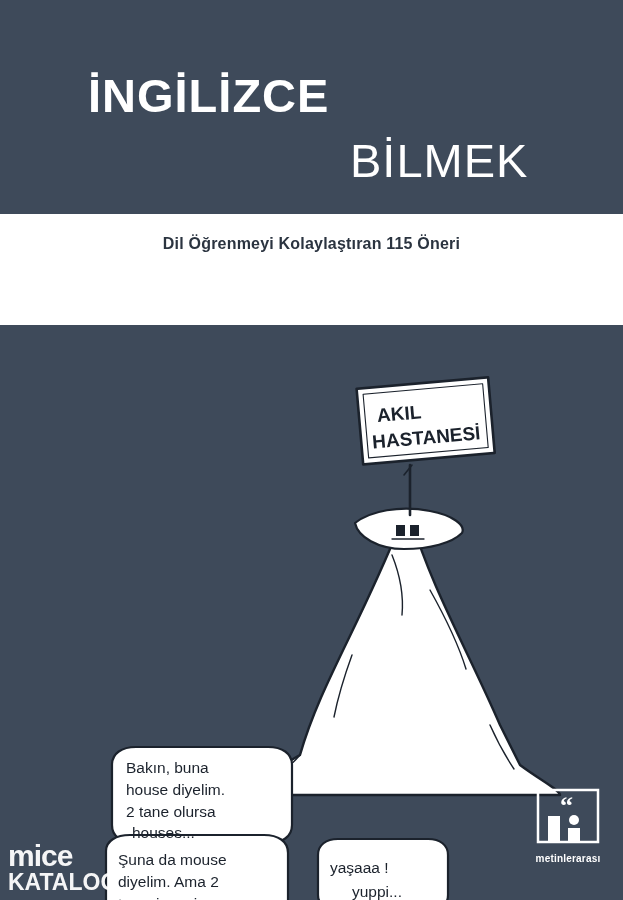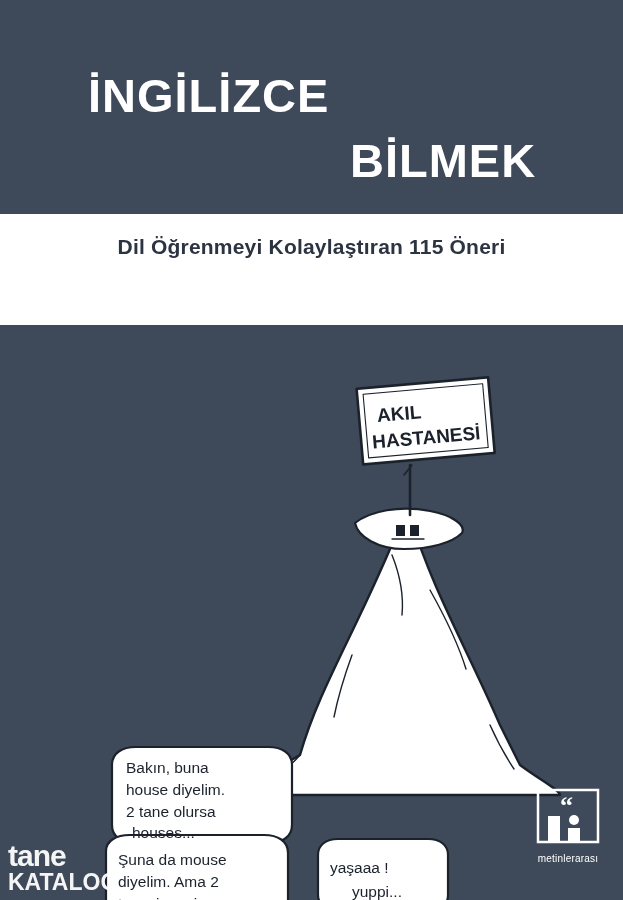--- a/index.html
+++ b/index.html
@@ -42,41 +42,41 @@
     font-size: 29px;
     font-weight: bold;
     color: #ffffff;
     white-space: nowrap;
   }
   .title-line3 {
     position: absolute;
     left: 350px;
     top: 133px;
     font-size: 47px;
-    font-weight: bold;
+    font-weight: normal;
     letter-spacing: 1px;
     color: #ffffff;
     white-space: nowrap;
   }
   
   .white-band {
     position: absolute;
     left: 0;
     top: 214px;
     width: 623px;
     height: 111px;
     background: #ffffff;
   }
   .subtitle {
     position: absolute;
     left: 0;
     top: 21px;
     width: 623px;
     text-align: center;
-    font-size: 21px;
+    font-size: 16px;
     font-weight: bold;
     color: #2b3440;
     letter-spacing: 0.2px;
   }
   .author {
     position: absolute;
     left: 0;
     top: 70px;
     width: 623px;
     text-align: center;
@@ -125,21 +125,21 @@
   }
   .pub-mark {
     width: 72px;
     height: 64px;
     margin: 0 auto;
     position: relative;
   }
   .pub-name {
     margin-top: 3px;
     font-size: 10px;
-    font-weight: normal;
+    font-weight: bold;
     color: #ffffff;
     letter-spacing: 0.2px;
   }
 </style>
 </head>
 <body>
 
 <div class="cover">
 
   <div class="title-block">
@@ -317,17 +317,17 @@
         <text x="28" y="28" fill="#ffffff" font-family="'Liberation Serif', serif" font-size="26" font-weight="bold">“</text>
         <rect x="16" y="30" width="12" height="26" fill="#ffffff"></rect>
         <circle cx="42" cy="34" r="5" fill="#ffffff"></circle>
         <path d="M36 42 h12 v14 h-12 z" fill="#ffffff"></path>
       </svg>
     </div>
     <div class="pub-name">metinlerarası</div>
   </div>
 
   <div class="watermark">
-    <div class="wm-main">tane</div>
+    <div class="wm-main">mice</div>
     <div class="wm-sub">KATALOG</div>
   </div>
 
 </div>
 
 </body></html>

